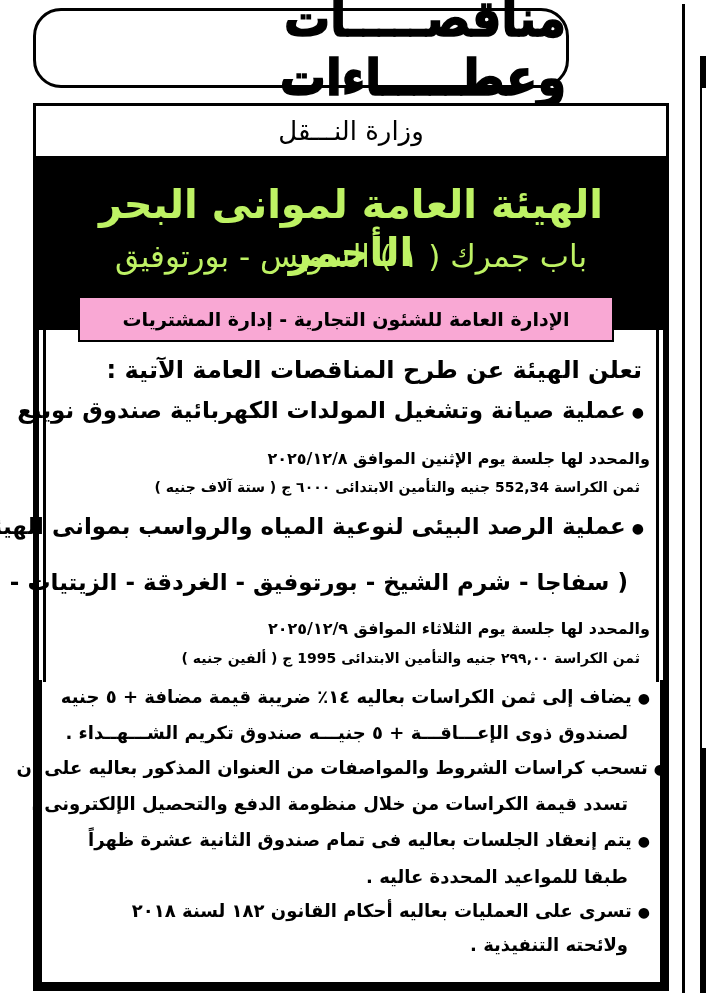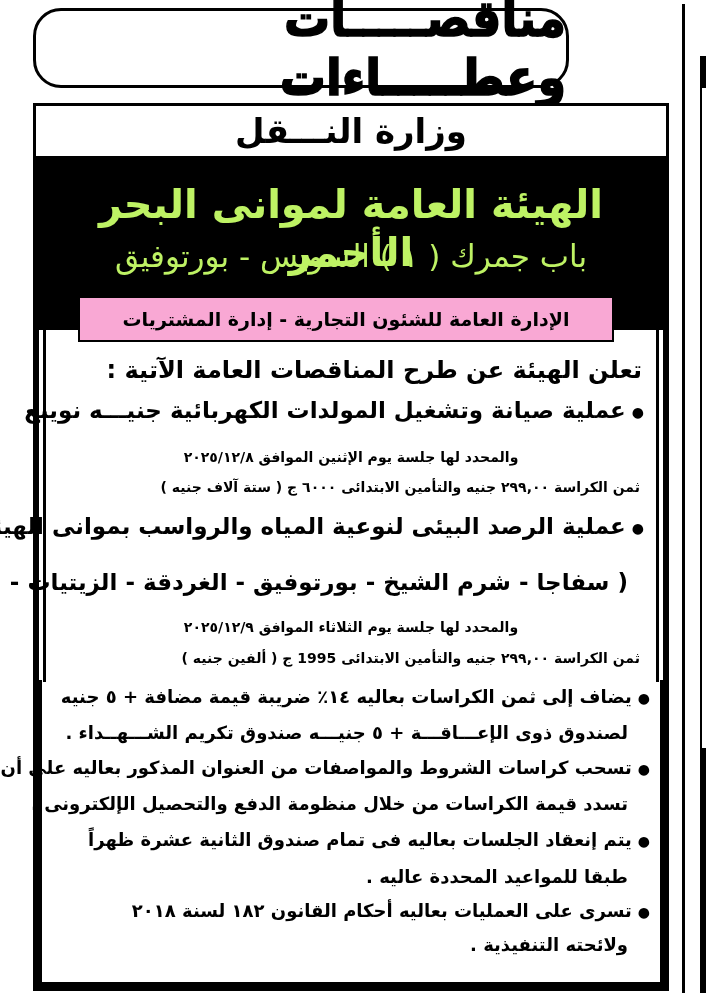--- a/index.html
+++ b/index.html
@@ -40,21 +40,21 @@
     border-left: 3px solid #000; border-right: 3px solid #000;
   }
   .side-lines-right {
     position: absolute; left: 656px; top: 330px; width: 10px; height: 352px;
     border-left: 3px solid #000; border-right: 3px solid #000;
   }
 
   .ministry {
     position: absolute; left: 36px; top: 106px; width: 630px; height: 52px;
     display: flex; align-items: center; justify-content: center;
-    font-size: 34px; font-weight: bold; border-bottom: 2px solid #000;
+    font-size: 26px; font-weight: normal; border-bottom: 2px solid #000;
   }
   .black-band {
     position: absolute; left: 36px; top: 158px; width: 630px; height: 172px;
     background: #000; color: #bef264; text-align: center;
   }
   .authority-title {
     position: absolute; left: 0; right: 0; top: 22px;
     font-size: 40px; font-weight: 900; line-height: 48px; letter-spacing: -0.5px;
   }
   .authority-address {
@@ -64,21 +64,21 @@
   .dept-box {
     position: absolute; left: 78px; top: 296px; width: 536px; height: 46px;
     background: #f9a8d4; border: 2px solid #000;
     display: flex; align-items: center; justify-content: center;
     font-size: 19px; font-weight: bold;
   }
 
   .body-text { position: absolute; left: 52px; width: 598px; text-align: right; }
   .announce { top: 356px; font-size: 24px; font-weight: bold; }
   .tender-title { font-size: 23px; font-weight: 900; letter-spacing: -0.6px; white-space: nowrap; }
-  .tender-date { font-size: 14px; font-weight: bold; text-align: center; white-space: nowrap; }
+  .tender-date { font-size: 16px; font-weight: bold; text-align: right; white-space: nowrap; }
   .tender-price { font-size: 14px; font-weight: bold; white-space: nowrap; }
   .note { font-size: 18px; font-weight: bold; letter-spacing: -0.4px; white-space: nowrap; }
 
   .bullet::before { content: "●"; font-size: 14px; margin-left: 6px; vertical-align: middle; }
 </style>
 </head>
 <body>
 
 <div class="header-pill">
   <span>مناقصـــــات وعطـــــاءات</span>
@@ -97,29 +97,29 @@
 
 <div class="black-band">
   <div class="authority-title">الهيئة العامة لموانى البحر الأحمر</div>
   <div class="authority-address">باب جمرك ( ١ ) السويس - بورتوفيق</div>
 </div>
 
 <div class="dept-box">الإدارة العامة للشئون التجارية - إدارة المشتريات</div>
 
 <div class="body-text announce" style="padding-right:8px;">تعلن الهيئة عن طرح المناقصات العامة الآتية :</div>
 
-<div class="body-text tender-title bullet" style="top:397px; padding-right:6px;">عملية صيانة وتشغيل المولدات الكهربائية جنيـــه نويبع</div>
+<div class="body-text tender-title bullet" style="top:397px; padding-right:6px;">عملية صيانة وتشغيل المولدات الكهربائية صندوق نويبع</div>
 <div class="body-text tender-date" style="top:449px;">والمحدد لها جلسة يوم الإثنين الموافق ٢٠٢٥/١٢/٨</div>
-<div class="body-text tender-price" style="top:479px; padding-right:10px;">ثمن الكراسة ٢٩٩,٠٠ جنيه والتأمين الابتدائى ٦٠٠٠ ج ( ستة آلاف جنيه )</div>
+<div class="body-text tender-price" style="top:479px; padding-right:10px;">ثمن الكراسة 552,34 جنيه والتأمين الابتدائى ٦٠٠٠ ج ( ستة آلاف جنيه )</div>
 
 <div class="body-text tender-title bullet" style="top:513px; padding-right:6px;">عملية الرصد البيئى لنوعية المياه والرواسب بموانى الهيئة</div>
 <div class="body-text tender-title" style="top:569px; padding-right:22px;">( سفاجا - شرم الشيخ - بورتوفيق - الغردقة - الزيتيات - نويبع )</div>
 <div class="body-text tender-date" style="top:619px;">والمحدد لها جلسة يوم الثلاثاء الموافق ٢٠٢٥/١٢/٩</div>
 <div class="body-text tender-price" style="top:650px; padding-right:10px;">ثمن الكراسة ٢٩٩,٠٠ جنيه والتأمين الابتدائى 1995 ج ( ألفين جنيه )</div>
 
 <div class="body-text note bullet" style="top:686px;">يضاف إلى ثمن الكراسات بعاليه ١٤٪ ضريبة قيمة مضافة + ٥ جنيه</div>
 <div class="body-text note" style="top:722px; padding-right:22px;">لصندوق ذوى الإعـــاقـــة + ٥ جنيـــه صندوق تكريم الشـــهــداء .</div>
-<div class="body-text note bullet" style="top:757px;">تسحب كراسات الشروط والمواصفات من العنوان المذكور بعاليه على أن</div>
+<div class="body-text note bullet" style="top:757px;margin-left:16px;">تسحب كراسات الشروط والمواصفات من العنوان المذكور بعاليه على أن</div>
 <div class="body-text note" style="top:793px; padding-right:22px;">تسدد قيمة الكراسات من خلال منظومة الدفع والتحصيل الإلكترونى .</div>
 <div class="body-text note bullet" style="top:829px;">يتم إنعقاد الجلسات بعاليه فى تمام صندوق الثانية عشرة ظهراً</div>
 <div class="body-text note" style="top:866px; padding-right:22px;">طبقا للمواعيد المحددة عاليه .</div>
 <div class="body-text note bullet" style="top:900px;">تسرى على العمليات بعاليه أحكام القانون ١٨٢ لسنة ٢٠١٨</div>
 <div class="body-text note" style="top:934px; padding-right:22px;">ولائحته التنفيذية .</div>
 
 </body></html>

